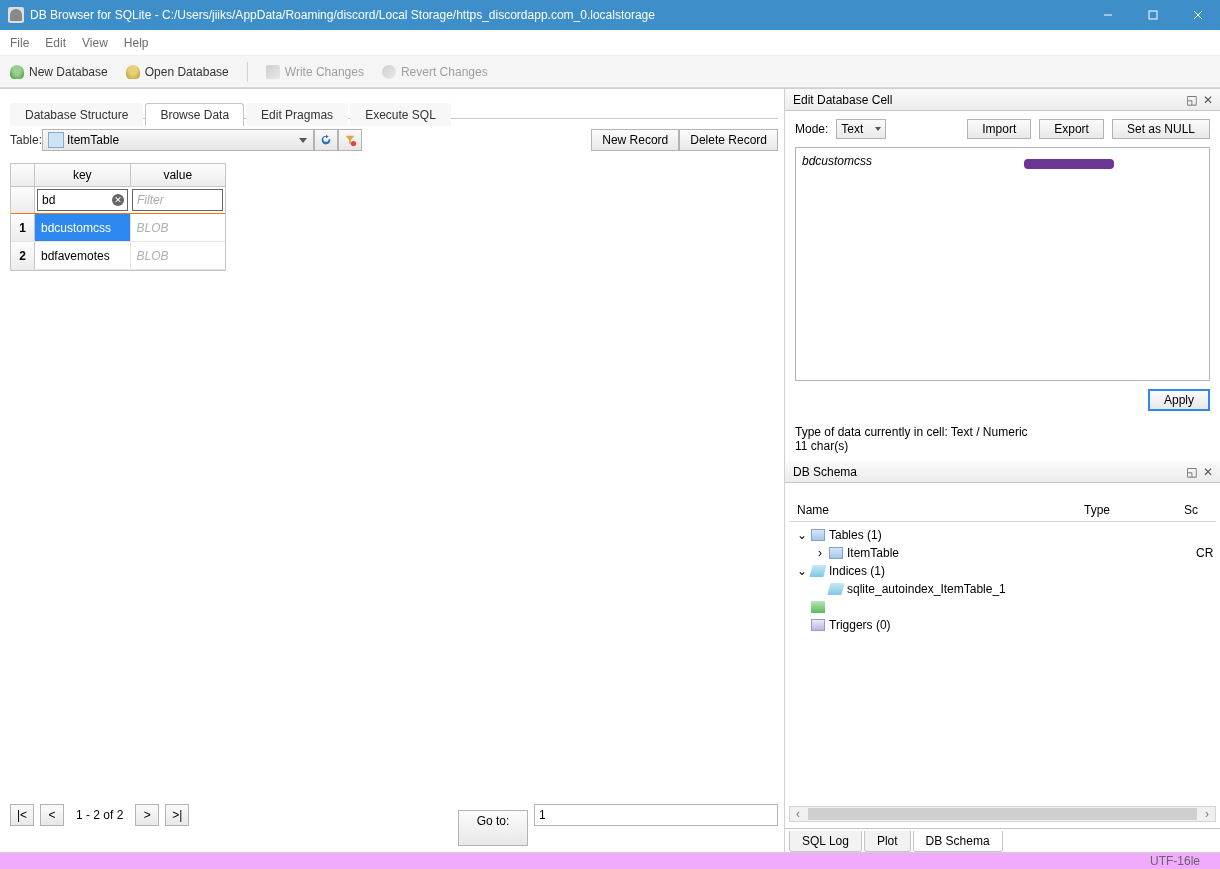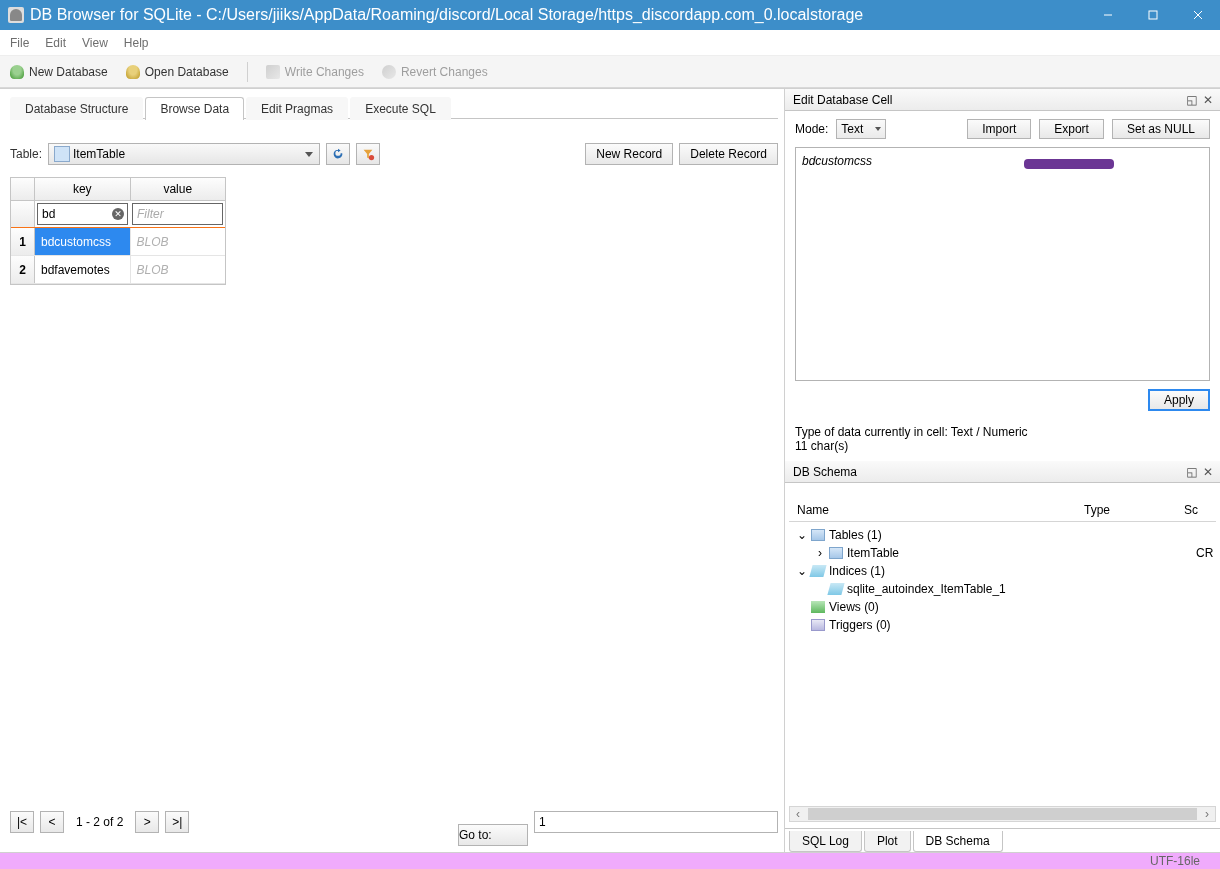--- a/index.html
+++ b/index.html
@@ -2,21 +2,21 @@
 <html><head>
 <meta charset="utf-8">
 <style>
 * { box-sizing: border-box; margin: 0; padding: 0; font-family: "Segoe UI", Tahoma, sans-serif; font-size: 12px; }
 body { background: #fff; overflow: hidden; width: 1220px; height: 869px; position: relative; }
 
 
 .titlebar { background: #3d8ec9; color: #fff; height: 30px; display: flex; align-items: center; padding-left: 8px; }
 .titlebar .app-icon { width: 16px; height: 16px; background: #ddd; border-radius: 2px; margin-right: 6px; display:inline-block; position:relative; }
 .titlebar .app-icon::before { content:""; position:absolute; inset:2px; background:#888; border-radius:50% 50% 10% 10%; }
-.titlebar .title { flex: 1; font-size: 16px; }
+.titlebar .title { flex: 1; font-size: 12px; }
 .win-btns { display: flex; height: 100%; }
 .win-btn { width: 45px; display: flex; align-items: center; justify-content: center; color: #fff; cursor: pointer; }
 
 
 .menubar { background: #fff; border-bottom: 1px solid #eee; height: 26px; display: flex; align-items: center; padding-left: 10px; gap: 16px; color: #6e6e6e; }
 .menubar span { cursor: pointer; }
 
 
 .toolbar { background: #f5f5f5; border-bottom: 1px solid #d8d8d8; height: 32px; display: flex; align-items: center; padding-left: 10px; gap: 18px; }
 .tb-btn { display: flex; align-items: center; gap: 5px; color: #333; cursor: pointer; }
@@ -26,24 +26,24 @@
 .tb-icon.db.open { background: radial-gradient(ellipse at 50% 30%, #e8d07a 40%, #c9a93e 80%); }
 .tb-icon.write { background: linear-gradient(135deg,#cfcfcf,#e8e8e8); border-radius:2px; }
 .tb-icon.revert { background: linear-gradient(135deg,#cfcfcf,#e8e8e8); border-radius:50%; }
 
 
 .main { display: flex; height: calc(869px - 30px - 26px - 32px - 17px); border-top: 1px solid #d0d0d0; }
 
 
 .left { width: 784px; display: flex; flex-direction: column; padding: 6px 6px 6px 10px; }
 .tabs { display: flex; border-bottom: 1px solid #c5c5c5; }
-.tab { padding: 4px 14px; border: 1px solid transparent; border-bottom: none; border-top-left-radius:3px; border-top-right-radius:3px; cursor: pointer; color:#333; position: relative; top:2px; background:#f7f7f7; margin-right:2px; }
+.tab { padding: 4px 14px; border: 1px solid transparent; border-bottom: none; border-top-left-radius:3px; border-top-right-radius:3px; cursor: pointer; color:#333; position: relative; top:8px; background:#f7f7f7; margin-right:2px; }
 .tab.active { background:#fff; border-color:#c5c5c5; }
 
-.table-ctrl { display: flex; align-items: center; gap: 6px; margin-top: 24px; }
+.table-ctrl { display: flex; align-items: center; margin-top: 10px; }
 .label { color:#333; }
 .combo { flex: 0 0 272px; height: 22px; border: 1px solid #b3b3b3; background: linear-gradient(#f9f9f9,#e6e6e6); display:flex; align-items:center; padding: 0 18px 0 24px; position:relative; }
 .combo::before { content:""; position:absolute; left:5px; width:14px; height:14px; background:#cfe3f7; border:1px solid #8aa9cc; }
 .combo::after { content:""; position:absolute; right:6px; border-left:4px solid transparent; border-right:4px solid transparent; border-top:5px solid #555; }
 .icon-btn { width:24px; height:22px; border:1px solid #b3b3b3; background:linear-gradient(#fafafa,#e6e6e6); display:flex; align-items:center; justify-content:center; cursor:pointer; }
 .icon-btn svg { width:14px; height:14px; }
 .spacer { flex:1; }
 .rec-btn { height:22px; padding: 0 10px; border:1px solid #b3b3b3; background:linear-gradient(#fbfbfb,#e8e8e8); cursor:pointer; }
 
 .data-grid { margin-top: 12px; border:1px solid #c5c5c5; width:216px; }
@@ -60,21 +60,21 @@
 .grid-row { display:flex; border-bottom:1px solid #e5e5e5; height:28px; align-items:center; }
 .grid-row .rownum { width:24px; text-align:center; background:linear-gradient(#fdfdfd,#ececec); border-right:1px solid #c5c5c5; font-weight:bold; height:100%; display:flex; align-items:center; justify-content:center; }
 .grid-row .cell { flex:1; padding:0 6px; border-right:1px solid #e5e5e5; height:100%; display:flex; align-items:center; }
 .grid-row .cell:last-child{ border-right:none; }
 .grid-row.sel .cell.k { background:#2d89ef; color:#fff; }
 .grid-row .blob { color:#b0b0b0; font-style:italic; }
 
 .pager { margin-top:auto; display:flex; align-items:center; gap:6px; padding-top:8px; }
 .pager .nav { width:24px; height:22px; border:1px solid #b3b3b3; background:linear-gradient(#fbfbfb,#e8e8e8); display:flex; align-items:center; justify-content:center; cursor:pointer; }
 .pager .range { padding:0 6px; }
-.goto-btn { margin-left:auto; width:70px; height:22px; border:1px solid #b3b3b3; background:linear-gradient(#fbfbfb,#e8e8e8); text-align:left; line-height:20px; cursor:pointer;margin-top:26px; }
+.goto-btn { margin-left:auto; width:70px; height:36px; border:1px solid #b3b3b3; background:linear-gradient(#fbfbfb,#e8e8e8); text-align:center; line-height:20px; cursor:pointer;margin-top:26px; }
 .goto-in { width:244px; height:22px; border:1px solid #b3b3b3; padding:0 4px; }
 
 
 .right { flex:1; display:flex; flex-direction:column; border-left:1px solid #d0d0d0; }
 .panel-hdr { background:linear-gradient(#fafafa,#ececec); border-bottom:1px solid #c5c5c5; height:22px; display:flex; align-items:center; padding:0 4px 0 8px; }
 .panel-hdr .t { flex:1; }
 .panel-hdr .pbtn { width:16px; text-align:center; cursor:pointer; color:#555; }
 
 .edit-cell { padding:8px 10px; display:flex; flex-direction:column; height:350px; }
 .mode-row { display:flex; align-items:center; gap:8px; margin-bottom:8px; }
@@ -299,21 +299,20 @@
             <span class="node-icon ni-tag"></span>
             <span class="lbl">Indices (1)</span>
           </div>
           <div class="tree-row" style="padding-left:40px;">
             <span class="node-icon ni-tag"></span>
             <span class="lbl">sqlite_autoindex_ItemTable_1</span>
           </div>
           <div class="tree-row">
             <span class="tw"></span>
             <span class="node-icon ni-img"></span>
-            <span class="lbl">Views (0)</span>
           </div>
           <div class="tree-row">
             <span class="tw"></span>
             <span class="node-icon ni-doc"></span>
             <span class="lbl">Triggers (0)</span>
           </div>
         </div>
         <div class="hscroll">
           <span class="arr">‹</span>
           <div class="thumb" style="flex:1;margin:0 2px;"></div>

